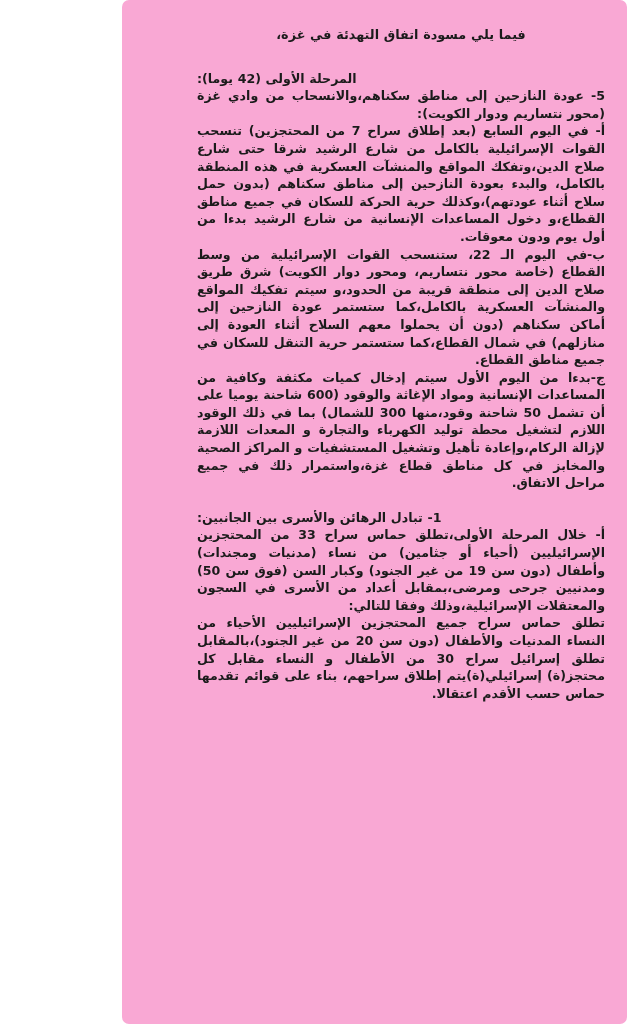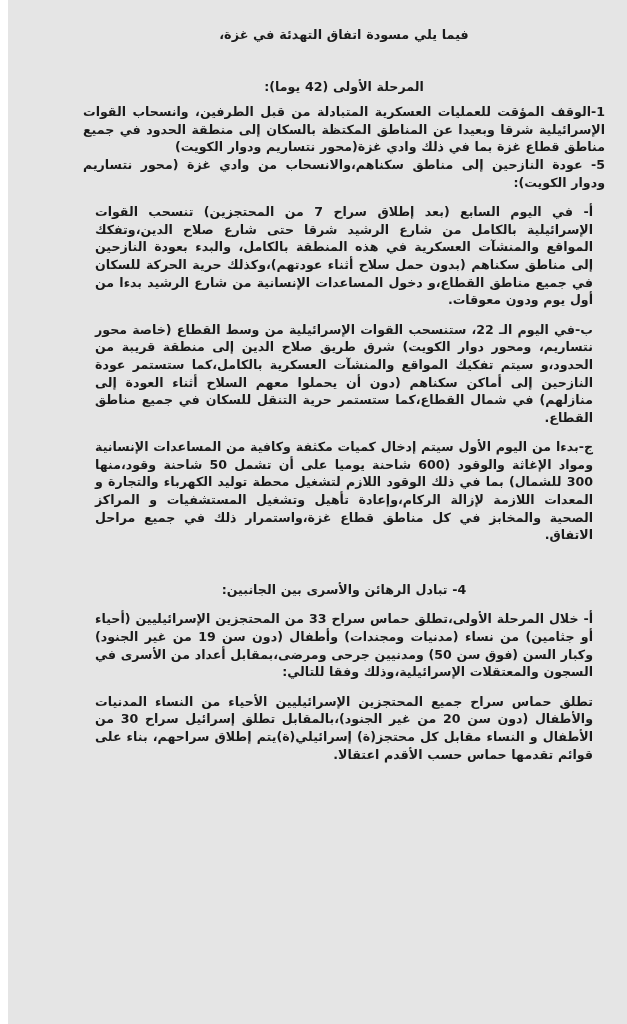--- a/index.html
+++ b/index.html
@@ -9,24 +9,25 @@
   }
   body {
     width: 627px;
     height: 1024px;
     overflow: hidden;
     font-family: "DejaVu Sans", "Liberation Sans", sans-serif;
   }
 
   #page {
     position: relative;
-    width: 619px;
+    width: 505px;
     height: 1024px;
-    background: #e5e5e5;
+    background: #f9a8d4;
     box-sizing: border-box;
+    border-radius: 7px;
   }
 
   .doc-body {
     position: absolute;
     top: 18px;
     right: 22px;
     left: 75px;
     direction: rtl;
     text-align: justify;
     text-justify: inter-word;
@@ -49,56 +50,55 @@
   .gap-lg { height: 26px; }
   .gap-md { height: 17px; }
 
   p.para {
     margin: 0;
     text-align: justify;
     text-justify: inter-word;
   }
 
   .heading {
-    margin: 8px;
-    text-align: center;
+    margin: 0;
+    text-align: left;
   }
 
   .sub {
-    margin: 12px;
+    margin: 0;
     text-align: justify;
     text-justify: inter-word;
   }
 </style>
 </head>
 <body>
 
 <div id="page">
   <div class="doc-body">
 
     <p class="intro-line">فيما يلي مسودة اتفاق التهدئة في غزة،</p>
 
     <div class="gap-lg"></div>
 
     <p class="heading">المرحلة الأولى (42 يوما):</p>
 
-    <p class="para">1-الوقف المؤقت للعمليات العسكرية المتبادلة من قبل الطرفين، وانسحاب القوات الإسرائيلية شرقا وبعيدا عن المناطق المكتظة بالسكان إلى منطقة الحدود في جميع مناطق قطاع غزة بما في ذلك وادي غزة(محور نتساريم ودوار الكويت)</p>
 
 
     <p class="para">5- عودة النازحين إلى مناطق سكناهم،والانسحاب من وادي غزة (محور نتساريم ودوار الكويت):</p>
 
     <p class="sub">أ- في اليوم السابع (بعد إطلاق سراح 7 من المحتجزين) تنسحب القوات الإسرائيلية بالكامل من شارع الرشيد شرقا حتى شارع صلاح الدين،وتفكك المواقع والمنشآت العسكرية في هذه المنطقة بالكامل، والبدء بعودة النازحين إلى مناطق سكناهم (بدون حمل سلاح أثناء عودتهم)،وكذلك حرية الحركة للسكان في جميع مناطق القطاع،و دخول المساعدات الإنسانية من شارع الرشيد بدءا من أول يوم ودون معوقات.</p>
 
     <p class="sub">ب-في اليوم الـ 22، ستنسحب القوات الإسرائيلية من وسط القطاع (خاصة محور نتساريم، ومحور دوار الكويت) شرق طريق صلاح الدين إلى منطقة قريبة من الحدود،و سيتم تفكيك المواقع والمنشآت العسكرية بالكامل،كما ستستمر عودة النازحين إلى أماكن سكناهم (دون أن يحملوا معهم السلاح أثناء العودة إلى منازلهم) في شمال القطاع،كما ستستمر حرية التنقل للسكان في جميع مناطق القطاع.</p>
 
     <p class="sub">ج-بدءا من اليوم الأول سيتم إدخال كميات مكثفة وكافية من المساعدات الإنسانية ومواد الإغاثة والوقود (600 شاحنة يوميا على أن تشمل 50 شاحنة وقود،منها 300 للشمال) بما في ذلك الوقود اللازم لتشغيل محطة توليد الكهرباء والتجارة و المعدات اللازمة لإزالة الركام،وإعادة تأهيل وتشغيل المستشفيات و المراكز الصحية والمخابز في كل مناطق قطاع غزة،واستمرار ذلك في جميع مراحل الاتفاق.</p>
 
     <div class="gap-md"></div>
 
-    <p class="heading">4- تبادل الرهائن والأسرى بين الجانبين:</p>
+    <p class="heading">1- تبادل الرهائن والأسرى بين الجانبين:</p>
 
     <p class="sub">أ- خلال المرحلة الأولى،تطلق حماس سراح 33 من المحتجزين الإسرائيليين (أحياء أو جثامين) من نساء (مدنيات ومجندات) وأطفال (دون سن 19 من غير الجنود) وكبار السن (فوق سن 50) ومدنيين جرحى ومرضى،بمقابل أعداد من الأسرى في السجون والمعتقلات الإسرائيلية،وذلك وفقا للتالي:</p>
 
     <p class="sub">تطلق حماس سراح جميع المحتجزين الإسرائيليين الأحياء من النساء المدنيات والأطفال (دون سن 20 من غير الجنود)،بالمقابل تطلق إسرائيل سراح 30 من الأطفال و النساء مقابل كل محتجز(ة) إسرائيلي(ة)يتم إطلاق سراحهم، بناء على قوائم تقدمها حماس حسب الأقدم اعتقالا.</p>
 
 
   </div>
 </div>
 
 </body></html>

